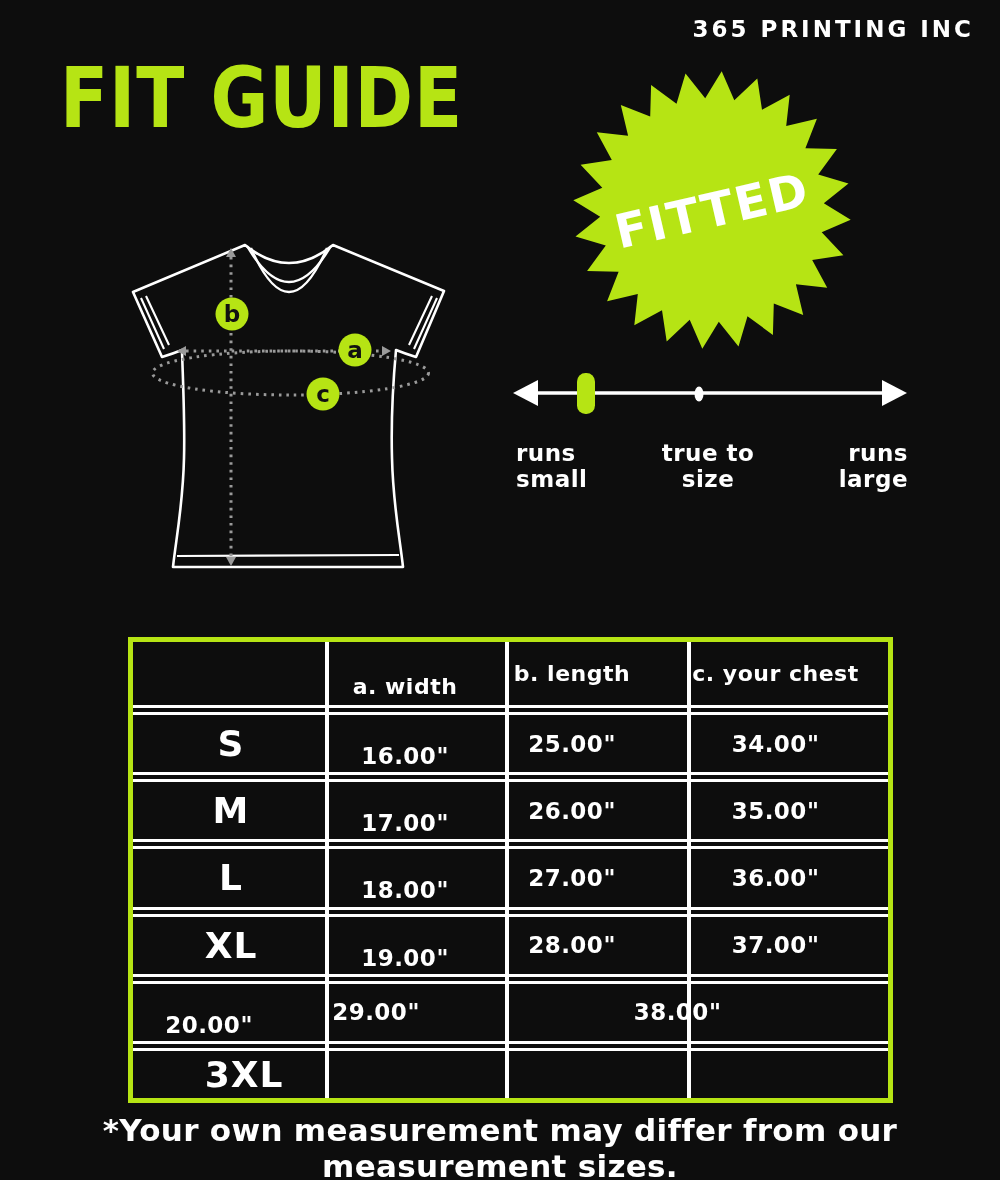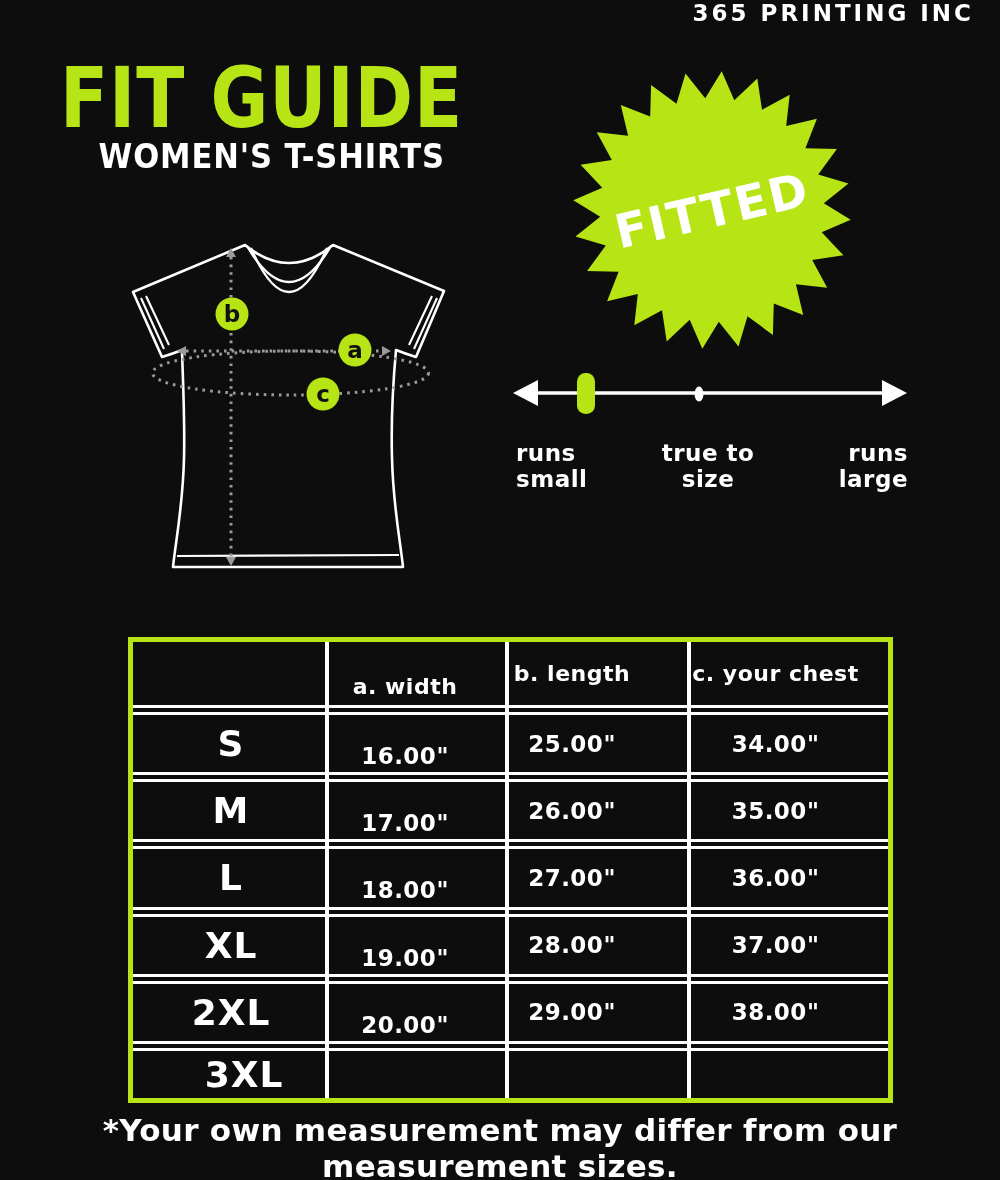--- a/index.html
+++ b/index.html
@@ -8,21 +8,21 @@
     --fg:#ffffff;
     --dotted:#9a9a9a;
     --letter:#111111;
   }
   *{margin:0;padding:0;box-sizing:border-box;}
   html,body{background:#000;}
   body{font-family:"DejaVu Sans","Liberation Sans",sans-serif;}
   .screen{position:relative;width:1000px;height:1180px;background:var(--bg);overflow:hidden;}
 
   
-  .brand{position:absolute;top:0;right:26px;color:var(--fg);font-size:23px;font-weight:bold;letter-spacing:3px;}
+  .brand{position:absolute;top:16px;right:26px;color:var(--fg);font-size:23px;font-weight:bold;letter-spacing:3px;}
 
   
   .title{position:absolute;left:60px;top:56px;color:var(--accent);font-size:84px;font-weight:bold;line-height:1;letter-spacing:1px;transform:scaleX(.84);transform-origin:left top;white-space:nowrap;}
   .subtitle-wrap{position:absolute;left:60px;top:136px;width:380px;text-align:right;}
   .subtitle{display:inline-block;color:var(--fg);font-size:34px;font-weight:bold;letter-spacing:1px;transform:scaleX(.9);transform-origin:right center;white-space:nowrap;}
 
   
   .badge{position:absolute;left:572px;top:70px;width:280px;height:280px;}
   .badge svg{position:absolute;left:0;top:0;}
   .badge-label{position:absolute;left:0;top:0;width:280px;height:280px;display:flex;align-items:center;justify-content:center;transform:rotate(-13deg);color:var(--fg);font-size:47px;font-weight:bold;letter-spacing:2px;}
@@ -59,23 +59,20 @@
   .footnote{position:absolute;left:0;top:1112px;width:1000px;text-align:center;color:var(--fg);font-size:31px;font-weight:bold;letter-spacing:.3px;}
 </style>
 </head>
 <body>
 
 <div class="screen">
 
   <div class="brand">365 PRINTING INC</div>
 
   <div class="title">FIT GUIDE</div>
-  <div class="subtitle-wrap">
-    <span class="subtitle">WOMEN'S T-SHIRTS</span>
-  </div>
 
   <div class="badge">
     <svg width="280" height="280" viewBox="0 0 280 280">
       <polygon points="149.7,1.3 162.3,30.3 185.3,8.6 190.0,39.8 217.7,24.8 214.2,56.1 244.9,48.8 233.4,78.2 264.9,79.1 246.2,104.5 276.5,113.5 251.8,133.2 278.7,149.7 249.7,162.3 271.4,185.3 240.2,190.0 255.2,217.7 223.9,214.2 231.2,244.9 201.8,233.4 200.9,264.9 175.5,246.2 166.5,276.5 146.8,251.8 130.3,278.7 117.7,249.7 94.7,271.4 90.0,240.2 62.3,255.2 65.8,223.9 35.1,231.2 46.6,201.8 15.1,200.9 33.8,175.5 3.5,166.5 28.2,146.8 1.3,130.3 30.3,117.7 8.6,94.7 39.8,90.0 24.8,62.3 56.1,65.8 48.8,35.1 78.2,46.6 79.1,15.1 104.5,33.8 113.5,3.5 133.2,28.2" fill="var(--accent)"></polygon>
     </svg>
     <div class="badge-label">FITTED</div>
   </div>
 
   <svg class="shirt" width="330" height="348" viewBox="0 0 330 348">
 
@@ -157,21 +154,20 @@
       <div class="cell c2">27.00"</div>
       <div class="cell c3">36.00"</div>
     </div>
     <div class="trow">
       <div class="cell c0">XL</div>
       <div class="cell c1">19.00"</div>
       <div class="cell c2">28.00"</div>
       <div class="cell c3">37.00"</div>
     </div>
     <div class="trow">
-      <div class="cell c0">2XL</div>
       <div class="cell c1">20.00"</div>
       <div class="cell c2">29.00"</div>
       <div class="cell c3">38.00"</div>
     </div>
     <div class="trow last">
       <div class="cell c0">3XL</div>
       <div class="cell c1"></div>
       <div class="cell c2"></div>
       <div class="cell c3"></div>
     </div>

